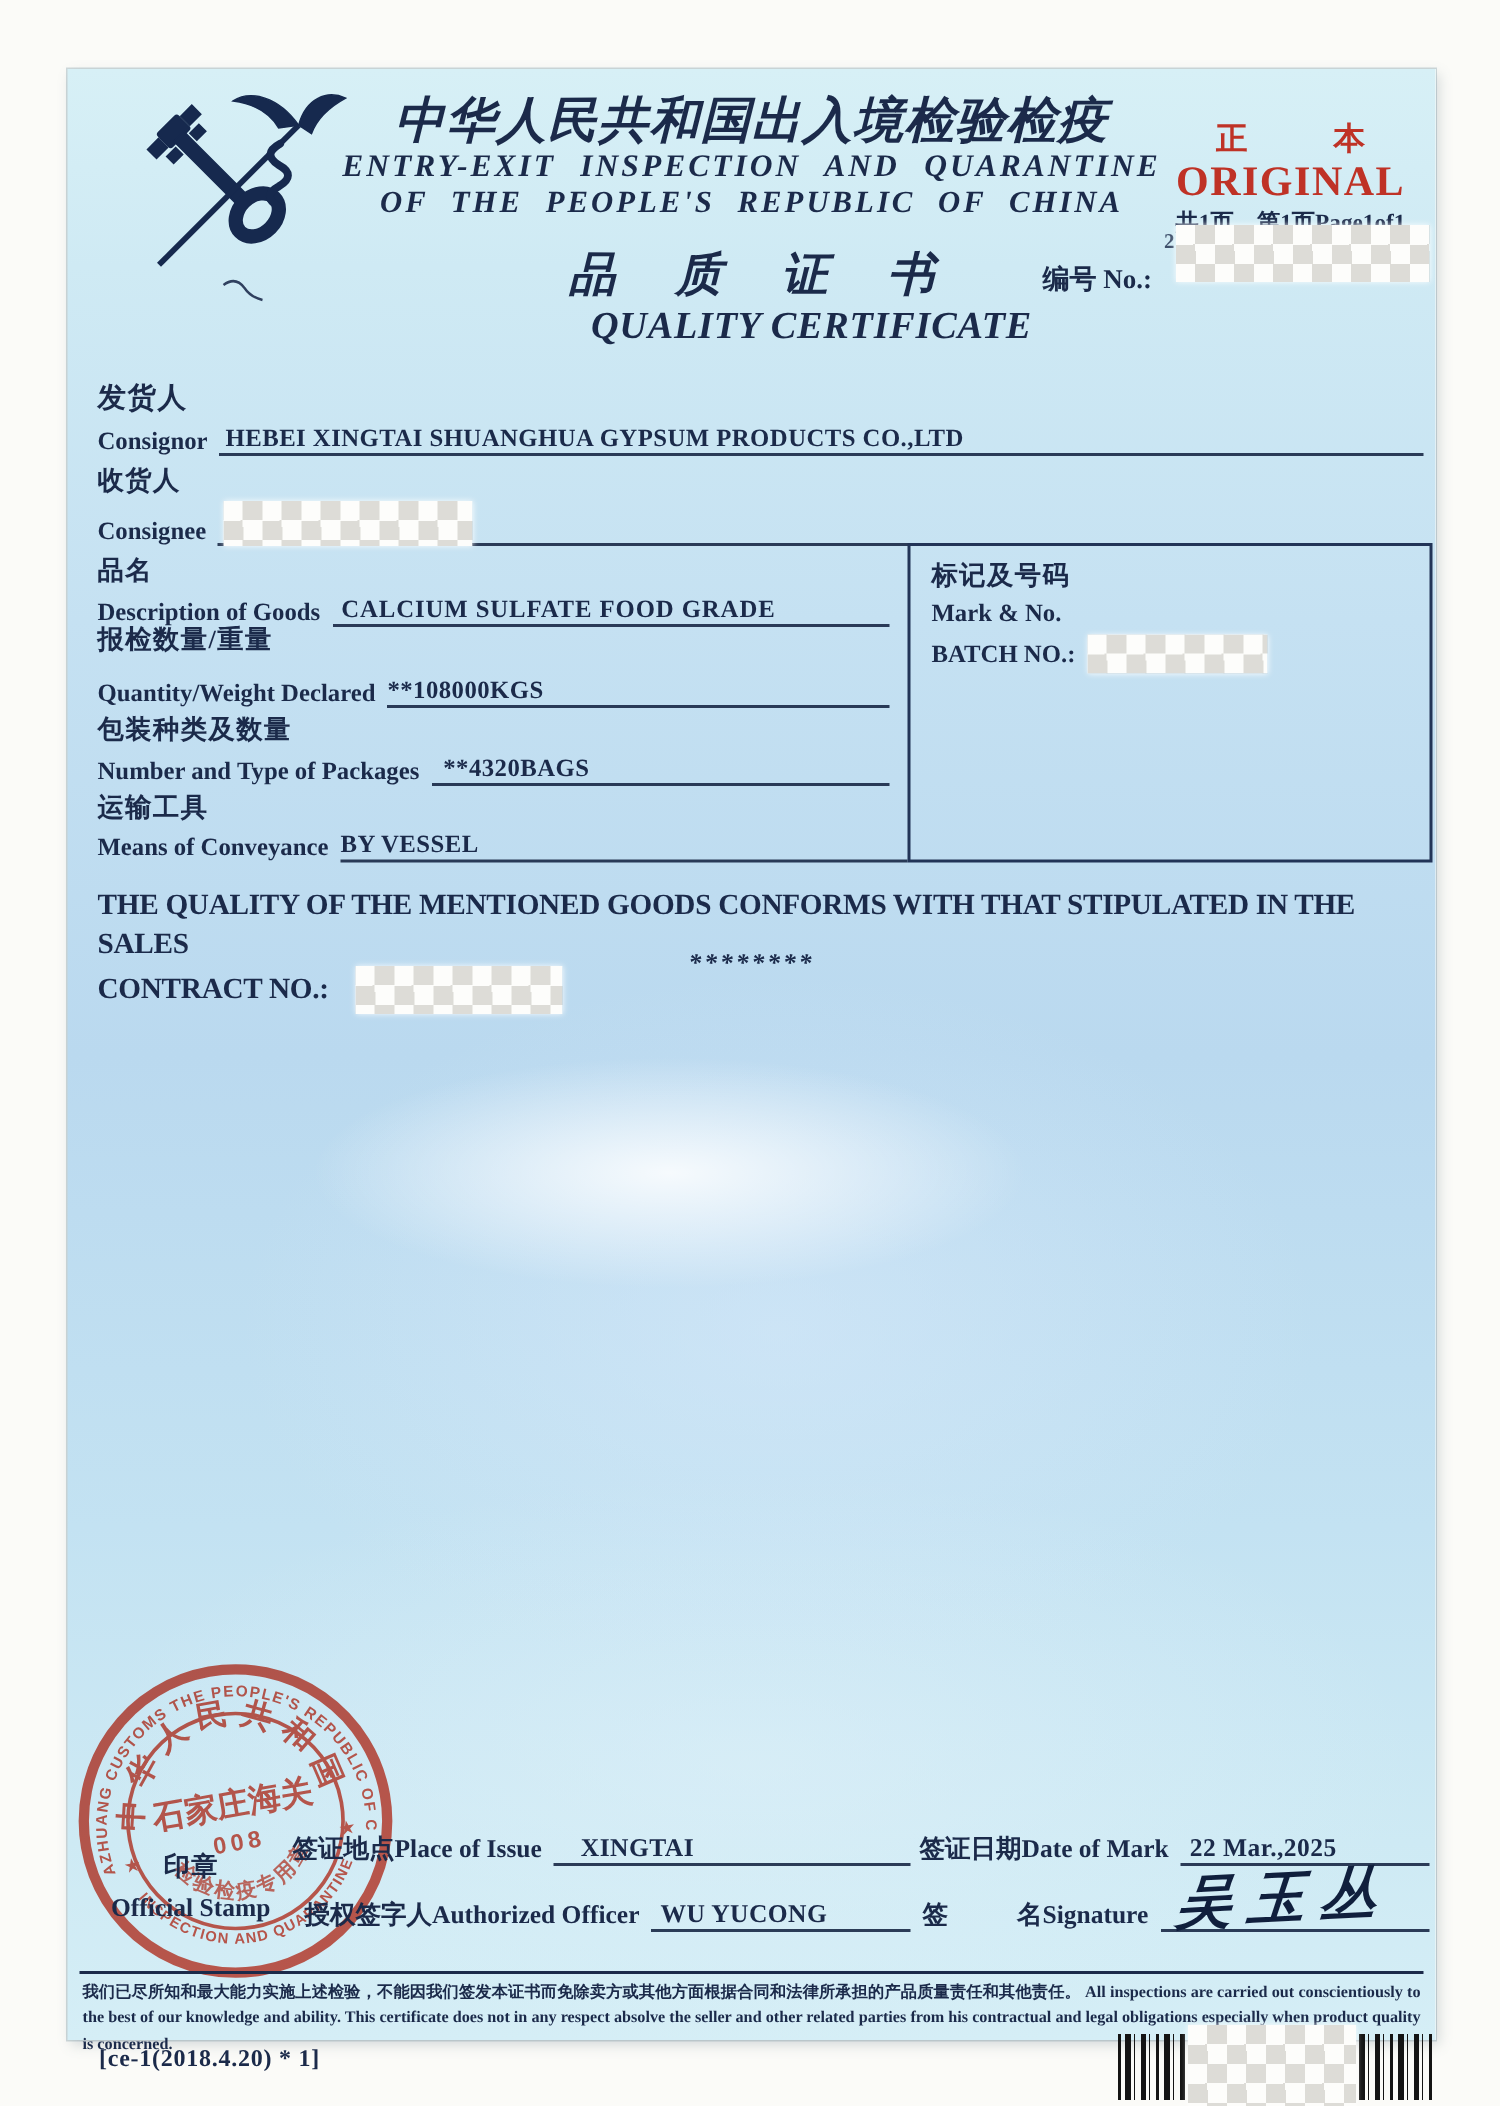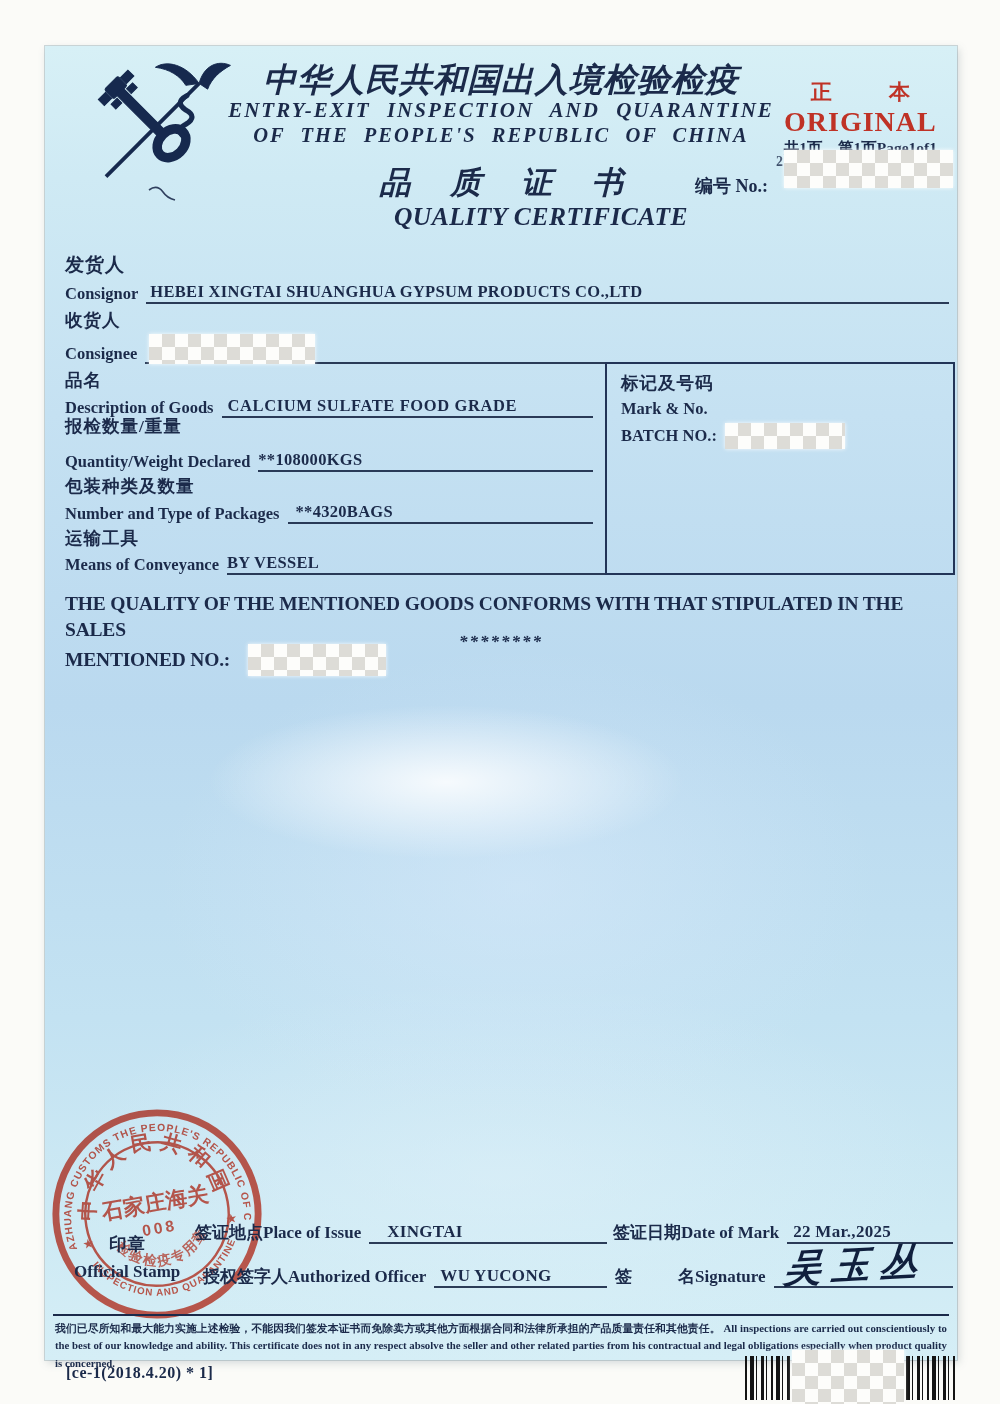--- a/index.html
+++ b/index.html
@@ -130,21 +130,21 @@
       <div class="frow" style="height:28px;align-items:center;">
         <span class="b ink" style="font-size:16.5px;">BATCH NO.:</span>
         <span class="redact" style="width:120px;height:26px;"></span>
       </div>
     </div>
   </div>
 
   <div class="abs b ink" style="left:20px;right:10px;top:545px;font-size:19.5px;line-height:26px;letter-spacing:-.2px;">
     <div>THE QUALITY OF THE MENTIONED GOODS CONFORMS WITH THAT STIPULATED IN THE SALES</div>
     <div class="frow" style="height:34px;align-items:center;">
-      <span>MENTIONED NO.:</span>
+      <span>CONTRACT NO.:</span>
       <span class="redact" style="width:138px;height:32px;margin-left:10px;"></span>
     </div>
   </div>
   <div class="abs center b ink" style="top:586px;font-size:17px;letter-spacing:2px;">********</div>
 
   <div class="abs stamp-wrap" style="left:4px;top:1060px;width:216px;height:216px;">
     <svg viewBox="0 0 220 220" width="216" height="216">
       <defs>
         <path id="arcTop" d="M 24,132 A 88,88 0 1 1 196,132"></path>
         <path id="arcBottom" d="M 36,150 A 85,85 0 0 0 184,150"></path>

